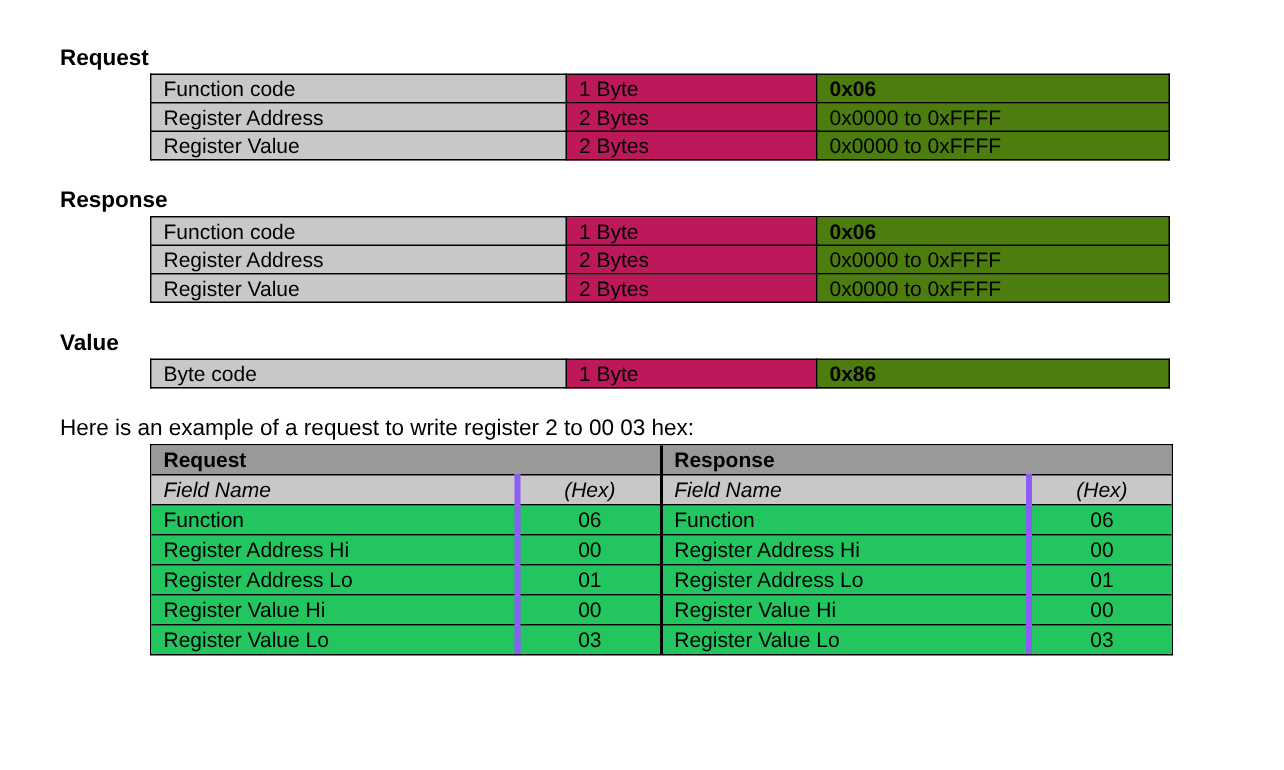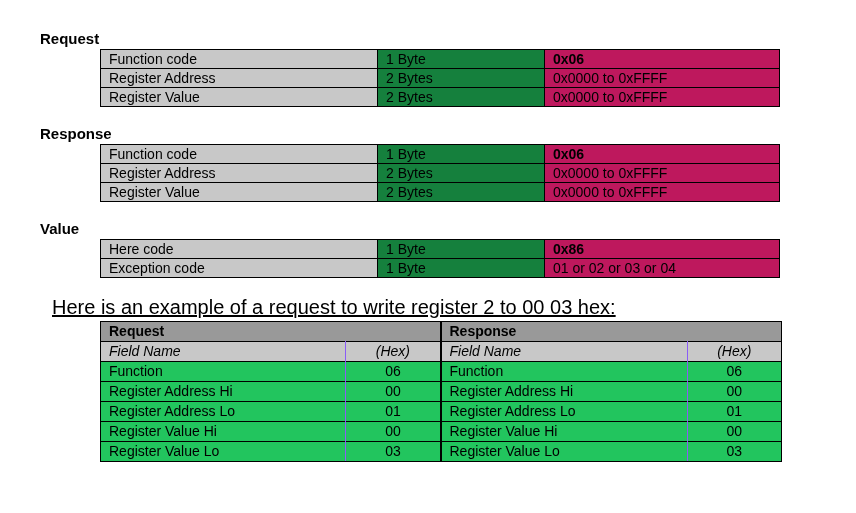--- a/index.html
+++ b/index.html
@@ -28,47 +28,46 @@
     padding: 0 8px;
     height: 18px;
     line-height: 18px;
     vertical-align: middle;
   }
   .spec-table .col-name {
     background: #c8c8c8;
     width: 260px;
   }
   .spec-table .col-size {
-    background: #15803d;
+    background: #be185d;
     width: 150px;
   }
   .spec-table .col-val {
-    background: #be185d;
+    background: #4d7c0f;
   }
   .example-text {
-    font-size: 20px;
-    margin: 8px 0 2px 12px;
-    text-decoration: underline;
+    font-size: 15px;
+    margin: 8px 0 2px 0;
   }
   .example-wrap {
     margin-left: 60px;
     width: 680px;
     display: flex;
     border: 1px solid #000;
   }
   .example-half {
     flex: 1;
     border-collapse: collapse;
   }
   .example-half:first-child {
     border-right: 2px solid #000;
   }
   .example-half td {
     border-top: 1px solid #000;
-    border-right: 1px solid #8b5cf6;
+    border-right: 4px solid #8b5cf6;
     padding: 0 8px;
     height: 19px;
     line-height: 19px;
     vertical-align: middle;
   }
   .example-half tr:first-child td {
     border-top: none;
   }
   .example-half td:last-child {
     border-right: none;
@@ -138,28 +137,23 @@
     <td class="col-size">2 Bytes</td>
     <td class="col-val">0x0000 to 0xFFFF</td>
   </tr>
 </tbody>
   </table>
 
 <div class="section-title">Value</div>
 <table class="spec-table">
   <tbody>
       <tr>
-    <td class="col-name">Here code</td>
+    <td class="col-name">Byte code</td>
     <td class="col-size">1 Byte</td>
     <td class="col-val"><b>0x86</b></td>
-  </tr>
-  <tr>
-    <td class="col-name">Exception code</td>
-    <td class="col-size">1 Byte</td>
-    <td class="col-val">01 or 02 or 03 or 04</td>
   </tr>
 </tbody>
   </table>
 
 <div class="example-text">Here is an example of a request to write register 2 to 00 03 hex:</div>
 <div class="example-wrap">
   <table class="example-half">
     <tbody>
         <tr class="ex-hdr">
           <td class="ex-col-name" colspan="2">Request</td>

